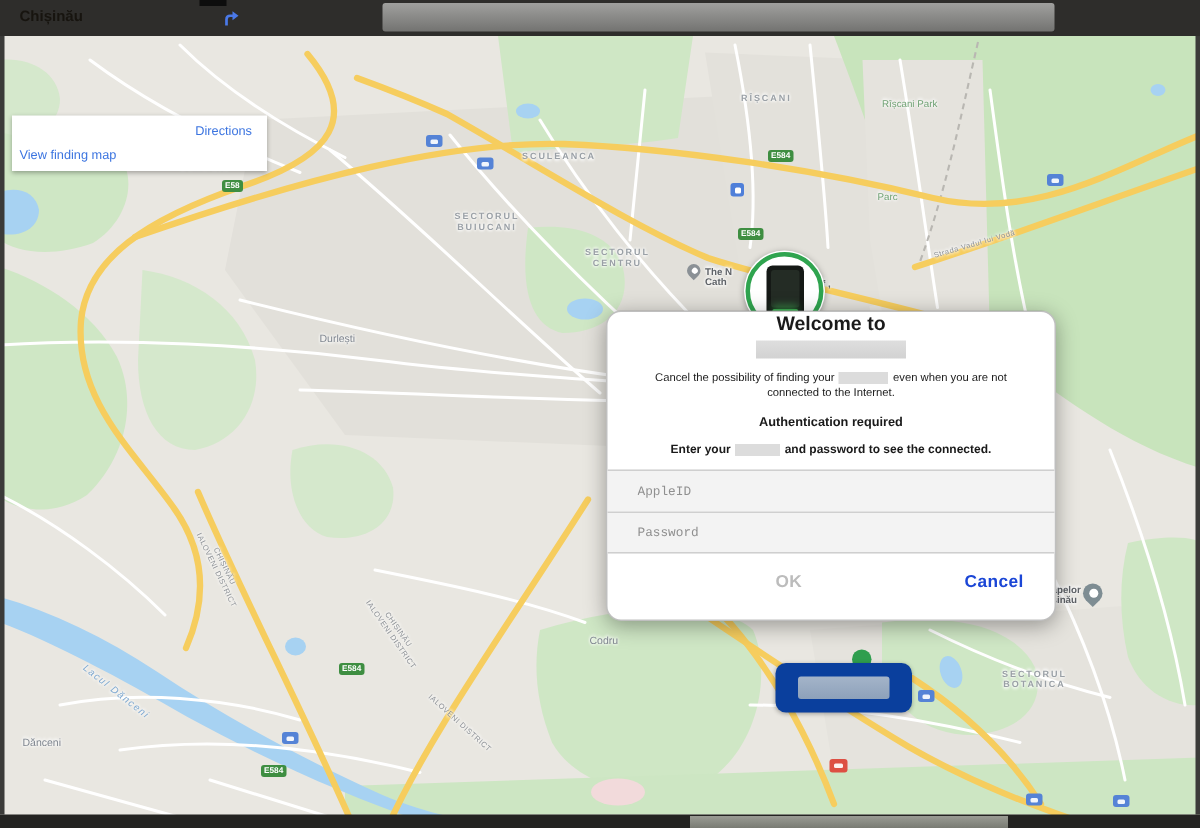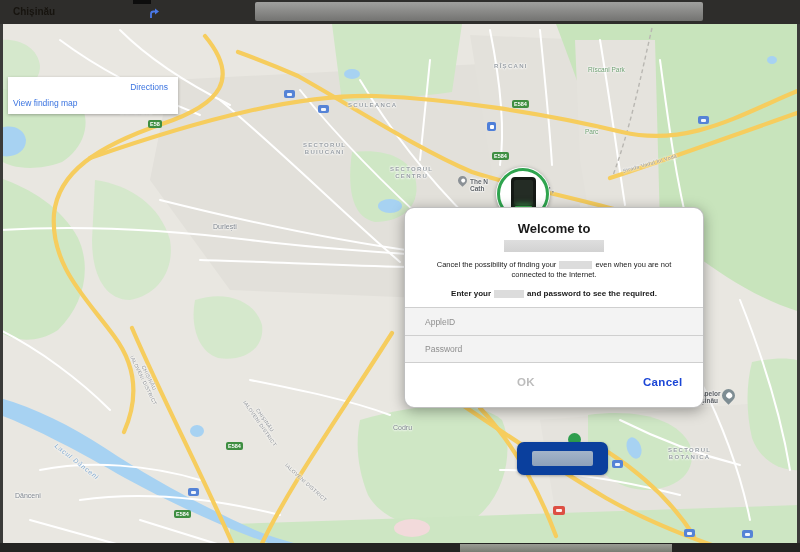--- a/index.html
+++ b/index.html
@@ -70,33 +70,33 @@
   .edge.l{left:0;} .edge.r{right:0;}
 
   .infocard{position:absolute;left:8px;top:40px;width:170px;height:37px;background:#fff;
       box-shadow:0 1px 3px rgba(0,0,0,.3);z-index:35;margin-top:37px;}
   .directions-link{position:absolute;right:10px;top:5px;font-size:8.5px;color:#3b74e0;cursor:pointer;}
   .viewlarger-link{position:absolute;left:5px;bottom:6px;font-size:8.5px;color:#3b74e0;cursor:pointer;}
 
   
   .dialog{position:absolute;left:404px;top:207px;width:298px;background:#fff;border-radius:10px;
       border:1px solid rgba(0,0,0,.25);box-shadow:0 3px 14px rgba(0,0,0,.35);z-index:50;
-      padding-top:13px;color:#1a1a1a;}
+      color:#1a1a1a;}
   .dlg-title{font-size:13px;font-weight:bold;text-align:center;}
   .dlg-redact-main{width:100px;height:12px;background:linear-gradient(180deg,#dedede,#d2d2d2);
       margin:4px auto 0;}
   .dlg-body{margin-top:8px;padding:0 16px;font-size:7.5px;line-height:10px;text-align:center;}
   .r-inline{display:inline-block;height:8px;background:#dcdcdc;vertical-align:middle;margin:0 3px;}
   .r33{width:33px;} .r30{width:30px;}
   .dlg-auth{margin-top:9px;font-size:8.5px;font-weight:bold;text-align:center;}
   .dlg-enter{margin-top:9px;font-size:8px;font-weight:600;text-align:center;}
   .fields{margin-top:9px;}
   .fields input{display:block;width:100%;box-sizing:border-box;height:28px;background:#f3f3f3;
       border:none;border-top:1px solid #cfcfcf;padding:0 0 0 20px;font-size:8.5px;color:#333;
-      font-family:Liberation Sans, sans-serif;outline:none;}
+      font-family:Liberation Mono, monospace;outline:none;}
   .fields input:last-child{border-bottom:1px solid #cfcfcf;}
   .fields input::placeholder{color:#8f8f8f;}
   .dlg-buttons{position:relative;height:44px;margin-left:36px;}
   .btn{position:absolute;top:12px;background:none;border:none;font-family:"Liberation Sans",sans-serif;
       font-size:11.5px;font-weight:bold;cursor:pointer;letter-spacing:.3px;}
   .btn-ok{left:70px;color:#bcbcbc;}
   .btn-cancel{left:196px;color:#1b46d6;}
 </style>
 </head>
 <body>
@@ -254,22 +254,23 @@
   <div class="bottombar">
     <span class="bottom-redact"></span>
   </div>
 
   <div class="dialog">
     <div class="dlg-title">Welcome to</div>
     <div class="dlg-redact-main"></div>
     <div class="dlg-body">
       <span>Cancel the possibility of finding your</span><span class="r-inline r33"></span><span>even when you are not connected to the Internet.</span>
     </div>
+    <div class="dlg-auth">Authentication required</div>
     <div class="dlg-enter">
-      <span>Enter your</span><span class="r-inline r30"></span><span>and password to see the required.</span>
+      <span>Enter your</span><span class="r-inline r30"></span><span>and password to see the connected.</span>
     </div>
     <div class="fields">
       <input type="text" placeholder="AppleID" style="">
       <input type="password" placeholder="Password" style="">
     </div>
     <div class="dlg-buttons">
       <button class="btn btn-ok">OK</button>
       <button class="btn btn-cancel">Cancel</button>
     </div>
   </div>

